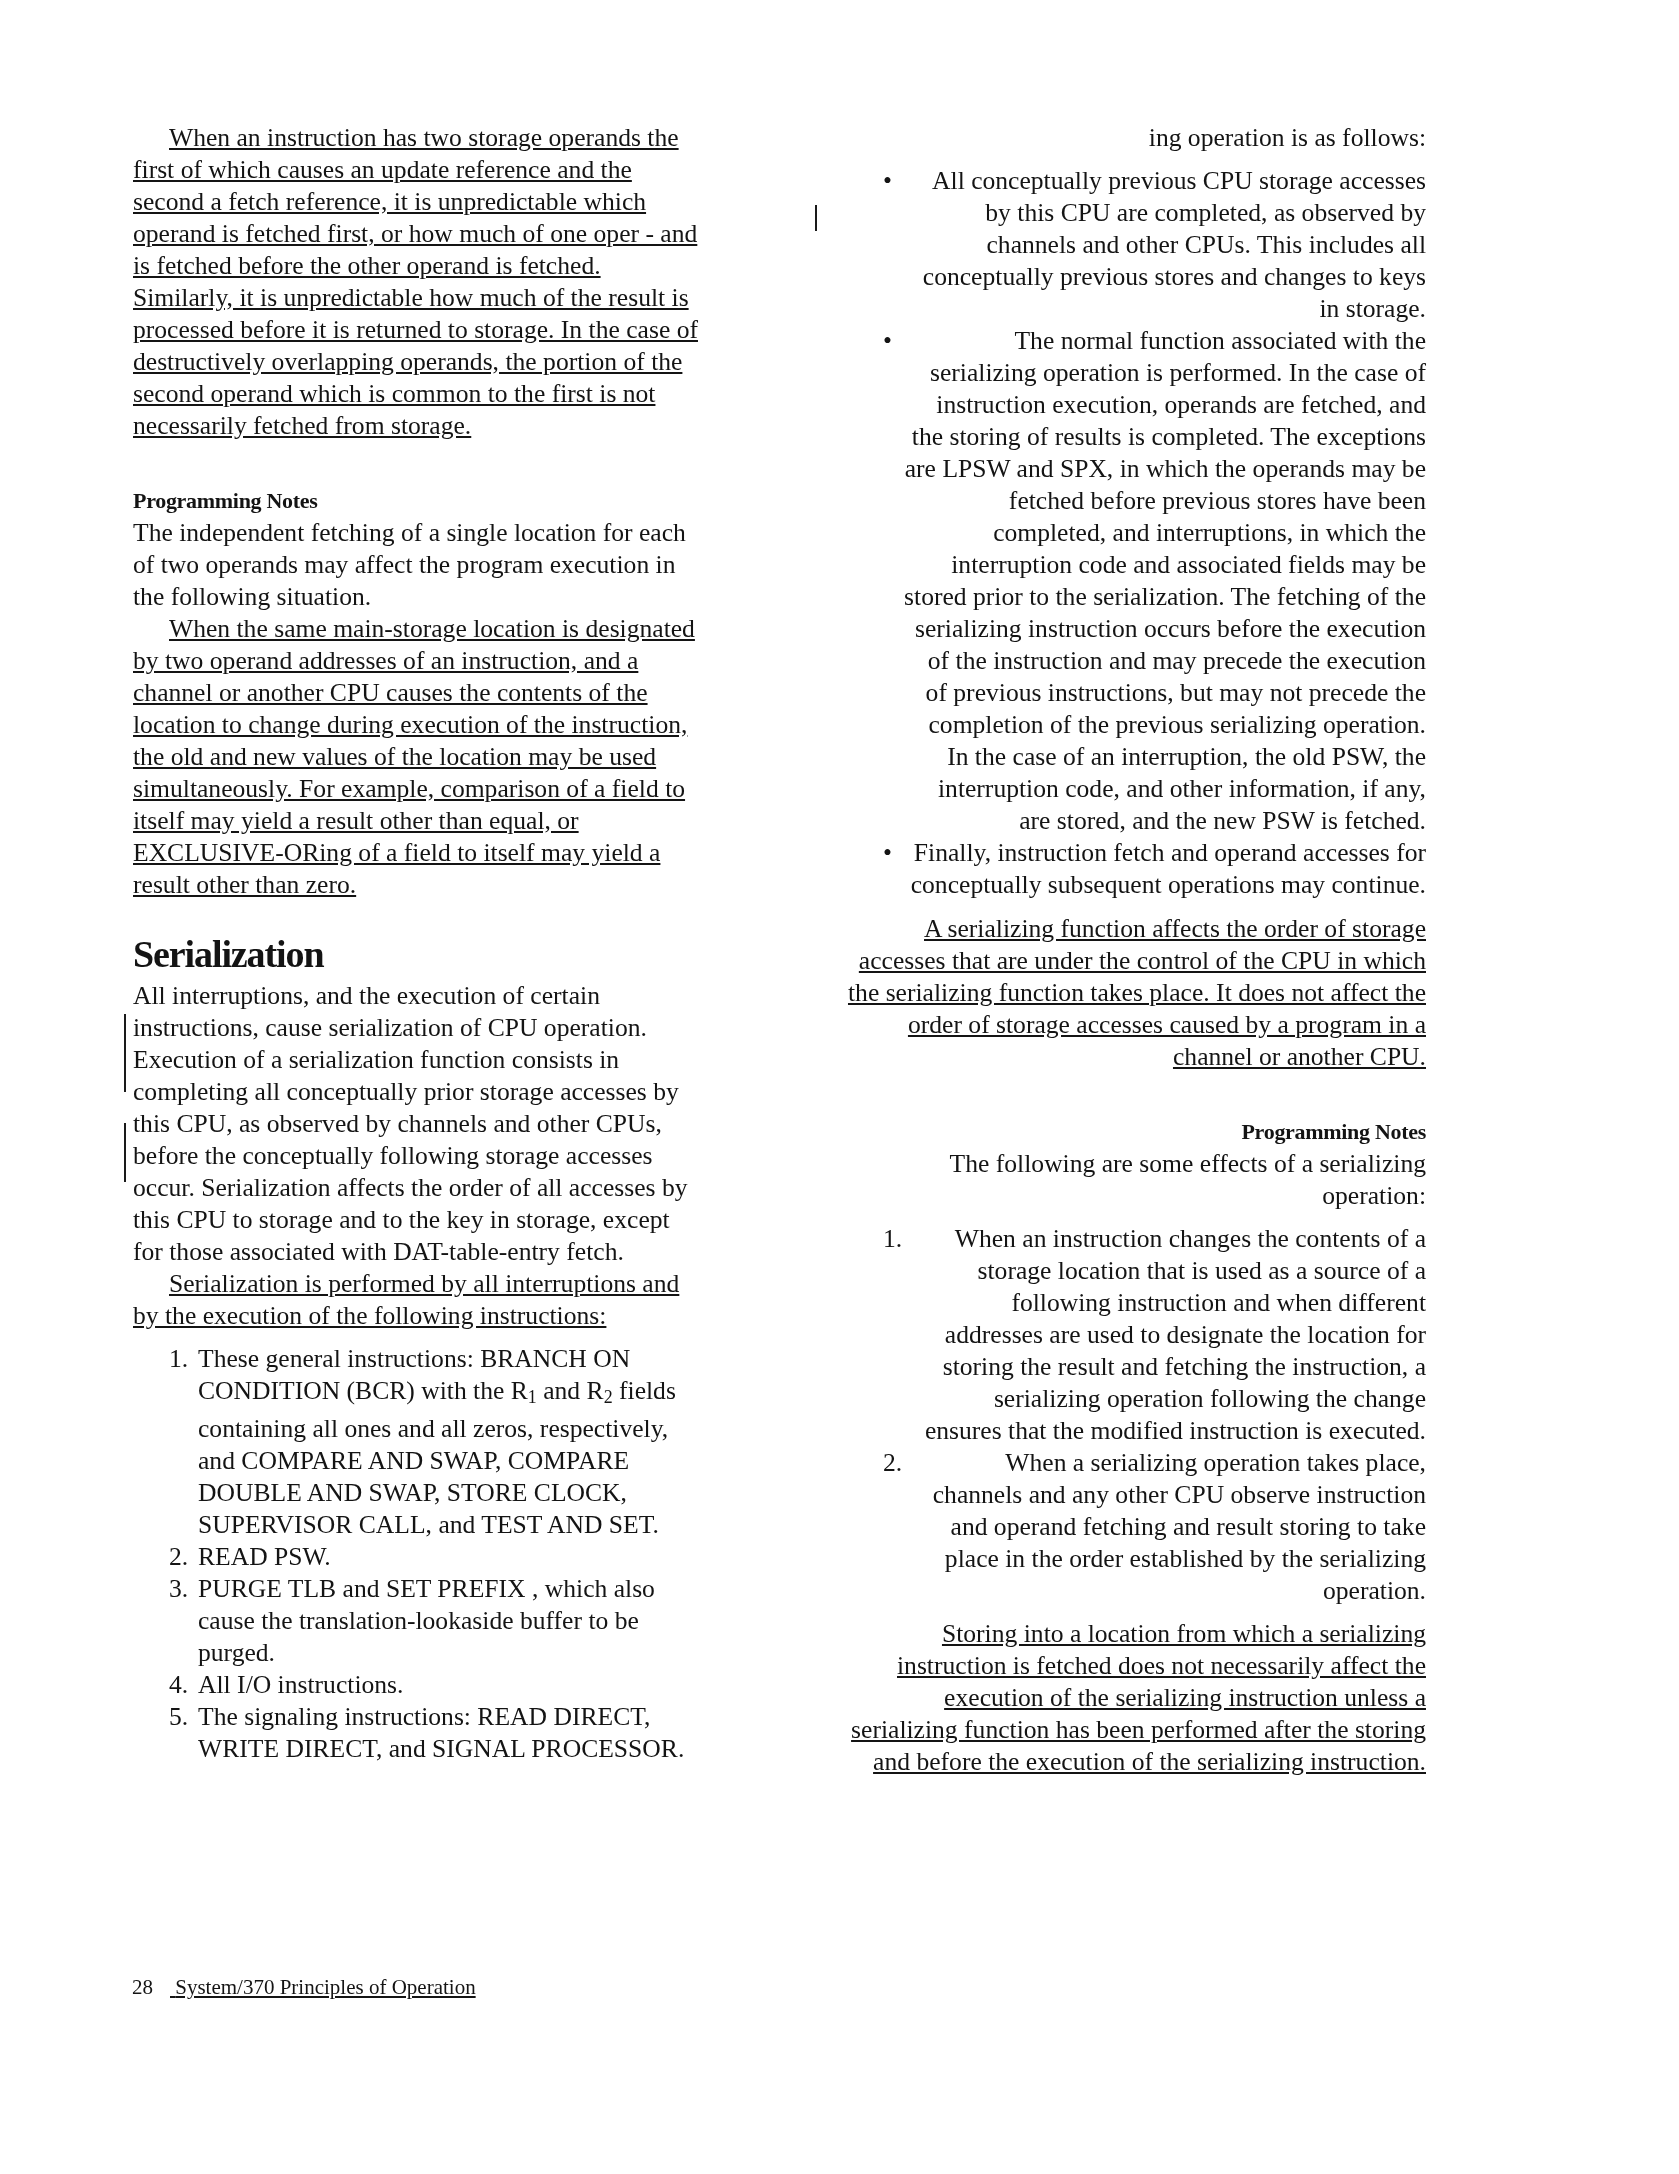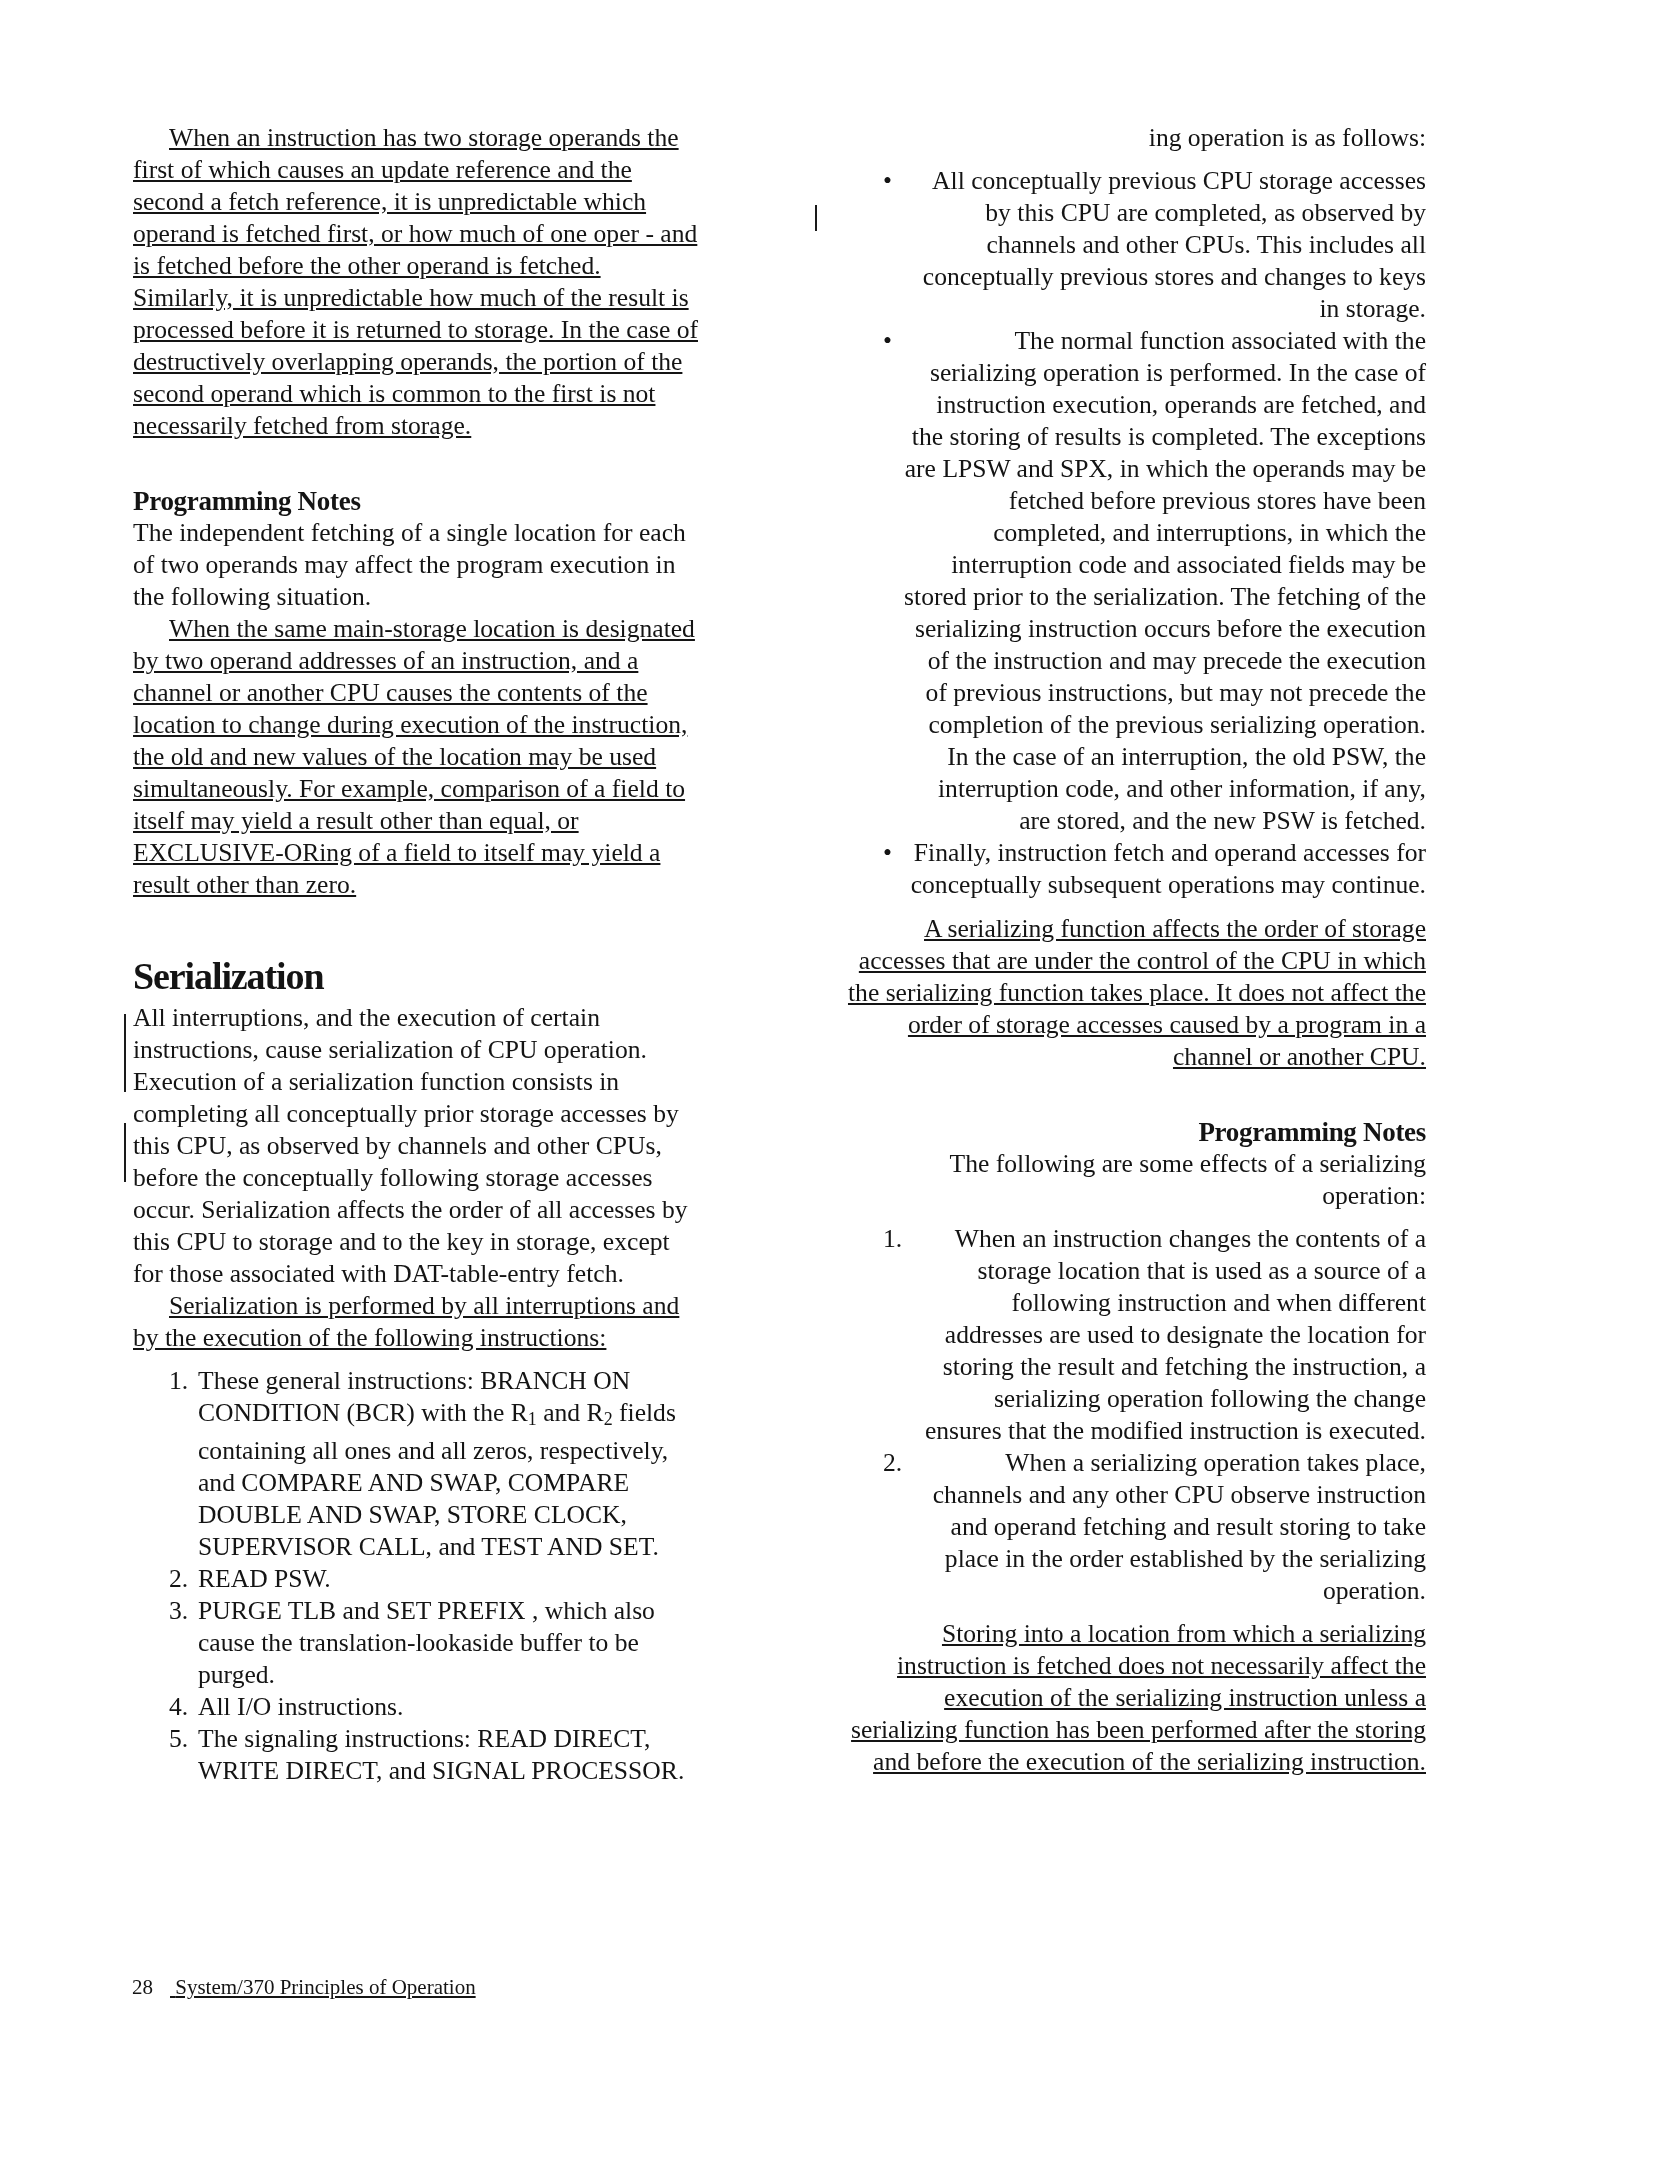--- a/index.html
+++ b/index.html
@@ -8,22 +8,22 @@
     font-family: "Liberation Serif", "DejaVu Serif", serif;
     color: #141414;
   }
   .col { position: absolute; top: 122px; width: 570px; font-size: 25.6px; line-height: 32px; }
   .col-left { left: 133px; }
   .col-right { left: 847px; width: 579px; text-align: right; }
   p { margin: 0; }
   .indent { text-indent: 36px; text-decoration: underline; }
   .gap-sm { margin-top: 11.3px; }
   .gap-lg { margin-top: 43px; }
-  .subhead { font-weight: bold; font-size: 27px; line-height: 32px; letter-spacing: -0.3px; }
-  .section-title { font-weight: bold; font-size: 38px; line-height: 43px; letter-spacing: -1.1px; margin-top: 54px; margin-bottom: 3.8px; }
+  .subhead { font-weight: bold; font-size: 22px; line-height: 32px; letter-spacing: -0.3px; }
+  .section-title { font-weight: bold; font-size: 38px; line-height: 43px; letter-spacing: -1.1px; margin-top: 32px; margin-bottom: 3.8px; }
   ul.bullets { list-style: none; margin: 11.3px 0 0 0; padding: 0 0 0 55px; }
   ul.bullets li { position: relative; }
   ul.bullets li .bul { position: absolute; left: -19px; top: 0; }
   ol.num { list-style: none; margin: 11.3px 0 0 0; padding: 0 0 0 65px; }
   ol.num li { position: relative; }
   ol.num li .n { position: absolute; left: -29px; top: 0; }
   .rev { position: absolute; width: 1.9px; background: #1a1a1a; }
   .footer { position: absolute; top: 1975px; left: 132px; font-size: 21px; font-family: "Liberation Serif", serif; text-decoration: underline; }
   .footer .pg { display: inline-block; width: 38px; }
   sub { font-size: 70%; vertical-align: -3.8px; }

